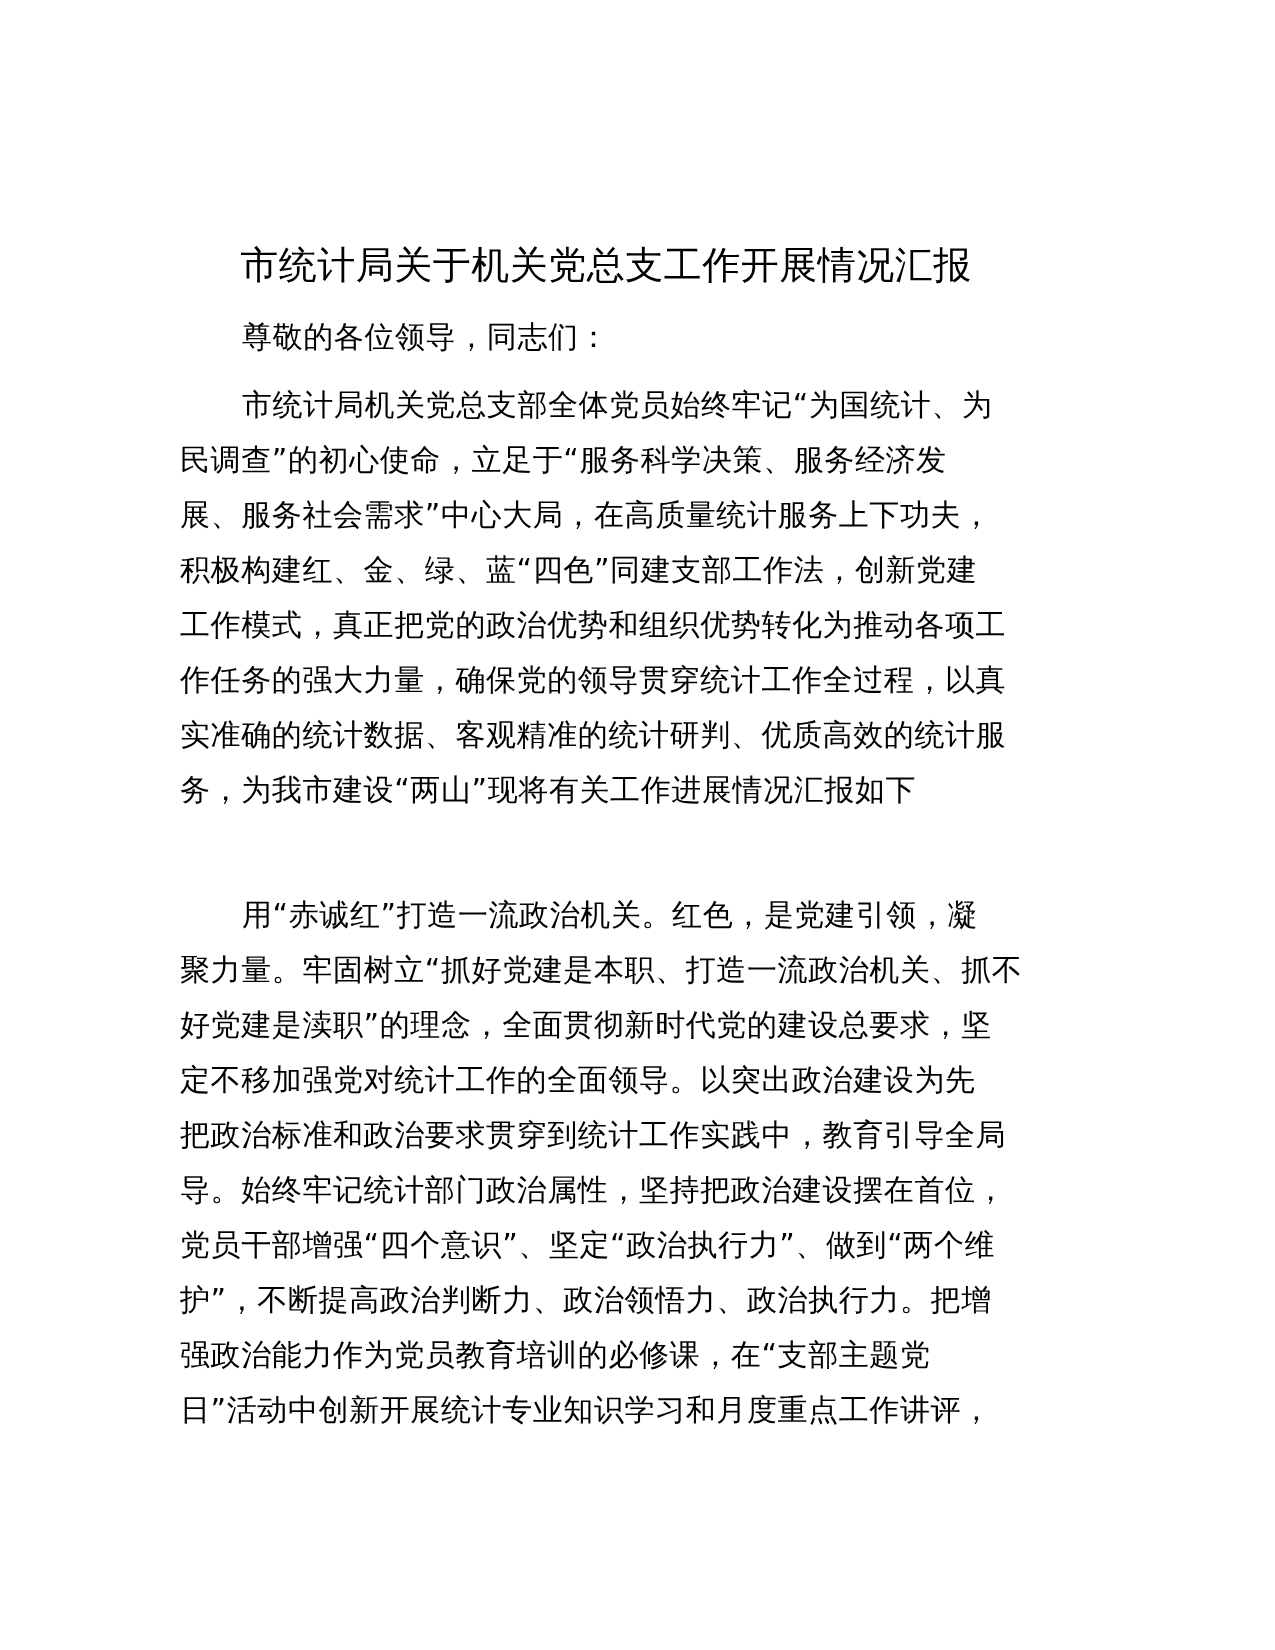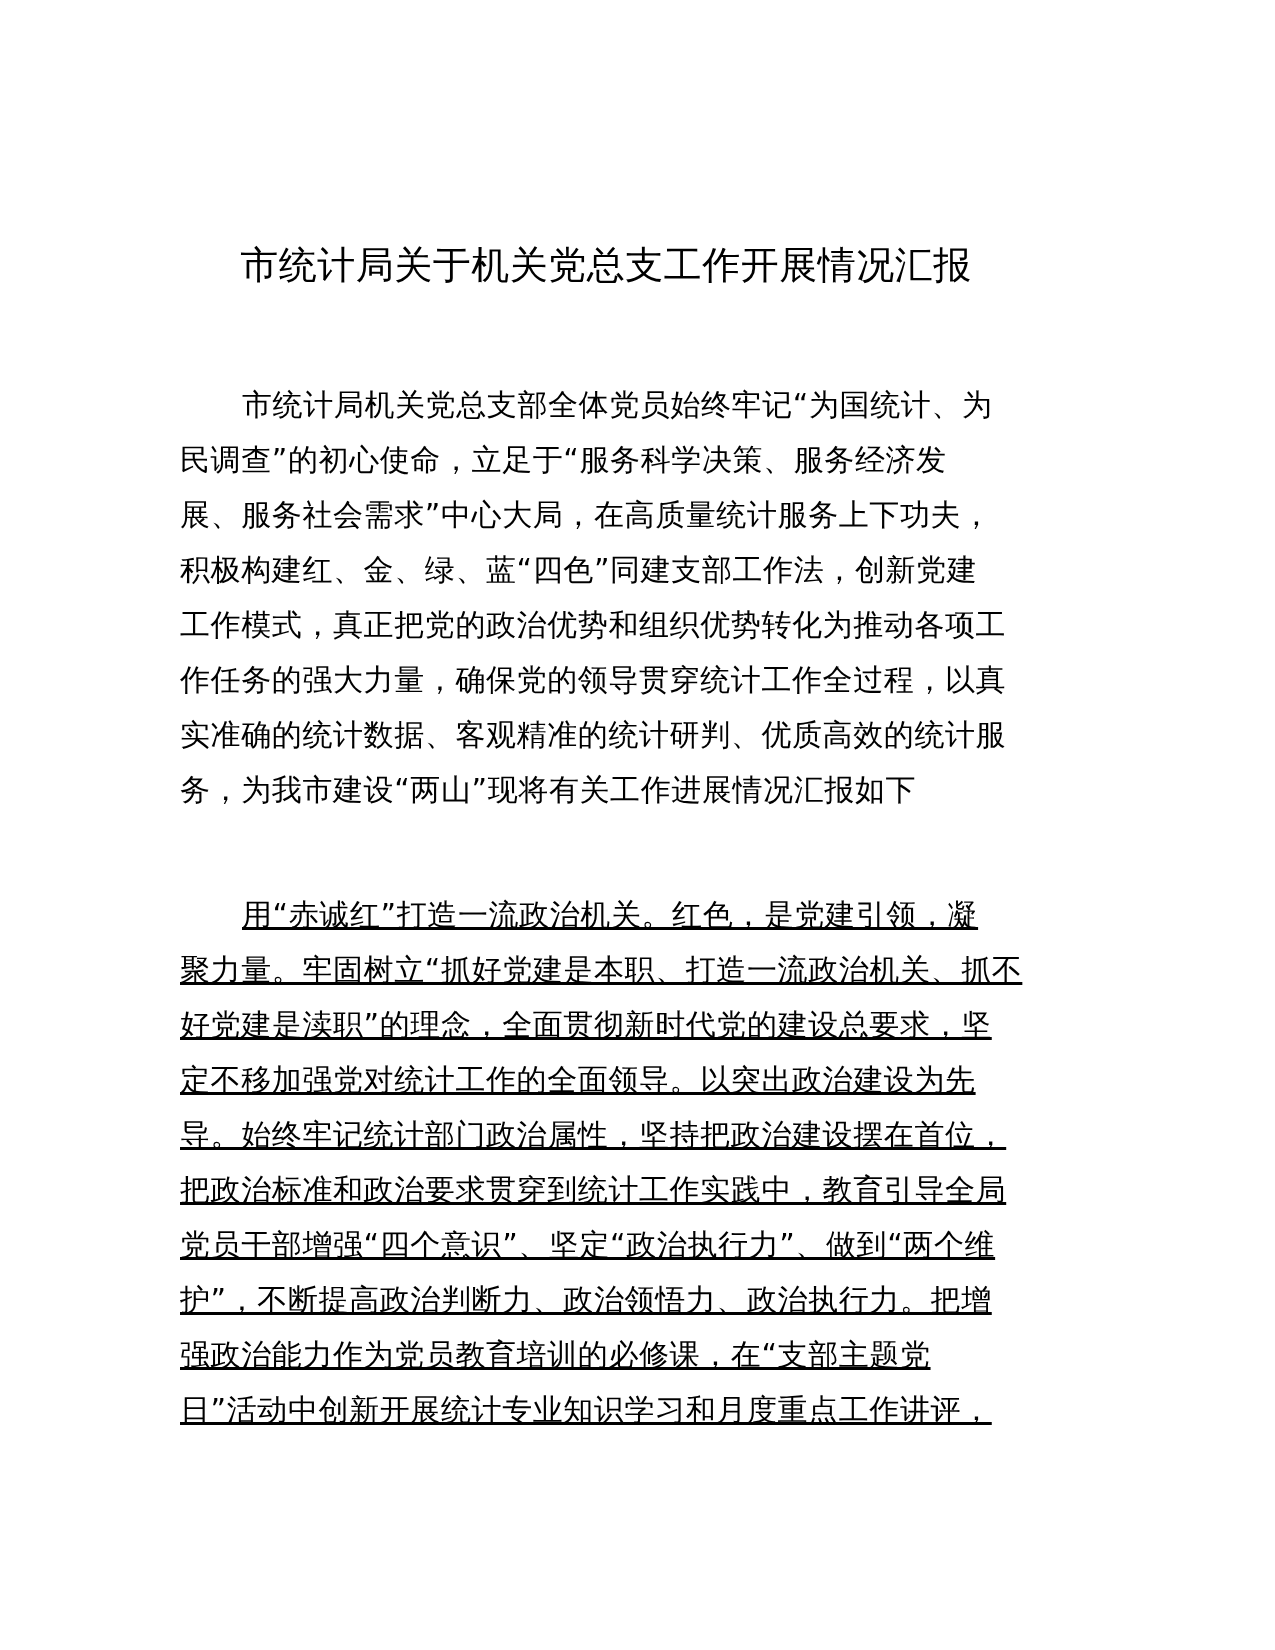--- a/index.html
+++ b/index.html
@@ -53,48 +53,50 @@
       padding-left: 62px;
     }
     .salutation {
       top: 284px;
     }
     .para1 {
       top: 352px;
     }
     .para2 {
       top: 862px;
-      text-decoration: underline;
     }
   </style>
 </head>
 <body>
 
 <div class="page">
 
   <div class="title">市统计局关于机关党总支工作开展情况汇报</div>
 
+  <div class="body-text salutation">
+    <span class="line indent">尊敬的各位领导，同志们：</span>
+  </div>
 
   <div class="body-text para1">
     <span class="line indent">市统计局机关党总支部全体党员始终牢记“为国统计、为</span>
     <span class="line">民调查”的初心使命，立足于“服务科学决策、服务经济发</span>
     <span class="line">展、服务社会需求”中心大局，在高质量统计服务上下功夫，</span>
     <span class="line">积极构建红、金、绿、蓝“四色”同建支部工作法，创新党建</span>
     <span class="line">工作模式，真正把党的政治优势和组织优势转化为推动各项工</span>
     <span class="line">作任务的强大力量，确保党的领导贯穿统计工作全过程，以真</span>
     <span class="line">实准确的统计数据、客观精准的统计研判、优质高效的统计服</span>
     <span class="line">务，为我市建设“两山”现将有关工作进展情况汇报如下</span>
   </div>
 
   <div class="body-text para2">
     <span class="line indent">用“赤诚红”打造一流政治机关。红色，是党建引领，凝</span>
     <span class="line">聚力量。牢固树立“抓好党建是本职、打造一流政治机关、抓不</span>
     <span class="line">好党建是渎职”的理念，全面贯彻新时代党的建设总要求，坚</span>
     <span class="line">定不移加强党对统计工作的全面领导。以突出政治建设为先</span>
+    <span class="line">把政治标准和政治要求贯穿到统计工作实践中，教育引导全局</span>
     <span class="line">导。始终牢记统计部门政治属性，坚持把政治建设摆在首位，</span>
-    <span class="line">把政治标准和政治要求贯穿到统计工作实践中，教育引导全局</span>
     <span class="line">党员干部增强“四个意识”、坚定“政治执行力”、做到“两个维</span>
     <span class="line">护”，不断提高政治判断力、政治领悟力、政治执行力。把增</span>
     <span class="line">强政治能力作为党员教育培训的必修课，在“支部主题党</span>
     <span class="line">日”活动中创新开展统计专业知识学习和月度重点工作讲评，</span>
   </div>
 
 </div>
 
 </body></html>

